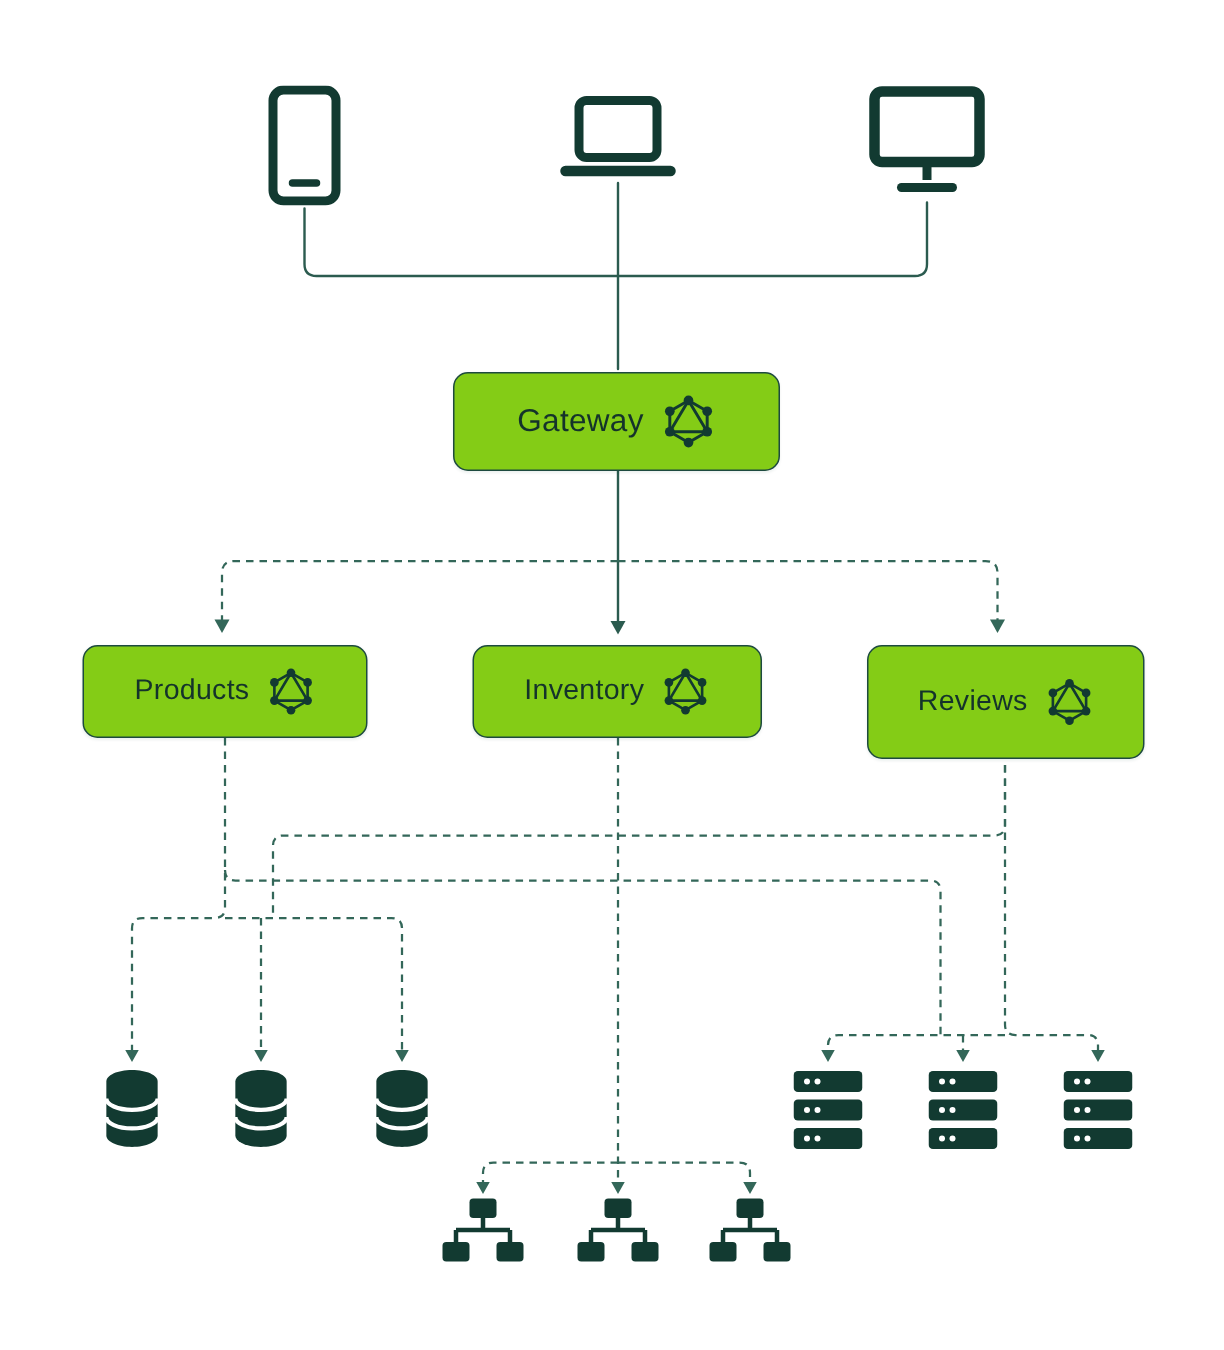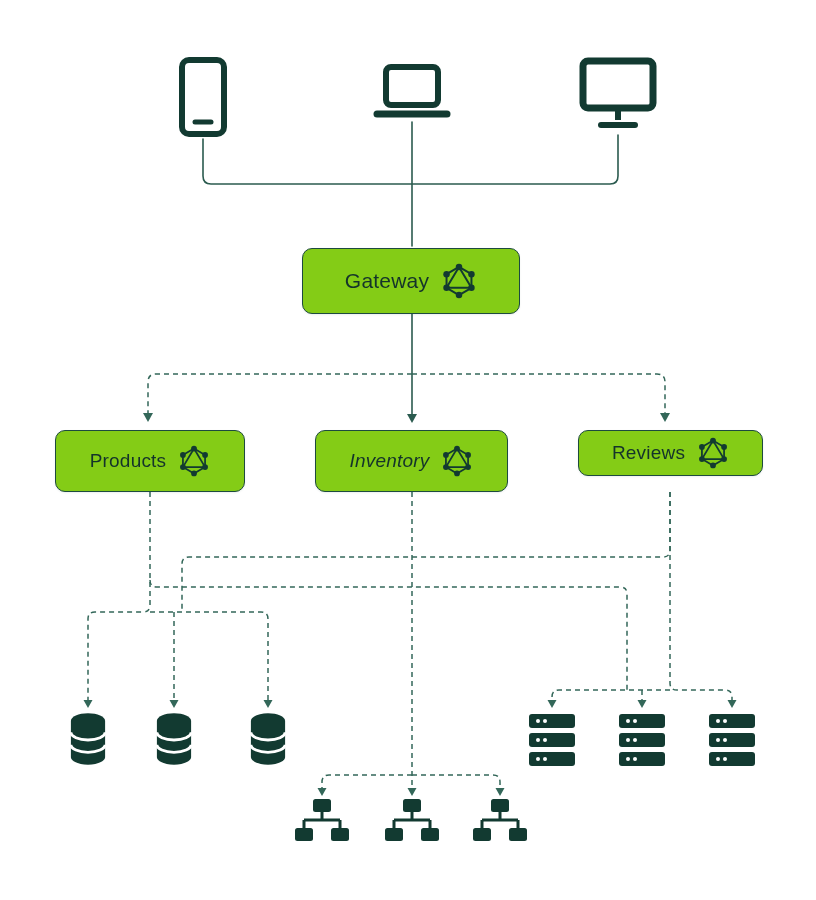--- a/index.html
+++ b/index.html
@@ -10,22 +10,22 @@
   .layer{position:absolute;left:0;top:0;width:816px;height:900px;}
   .node{
     position:absolute;display:flex;align-items:center;justify-content:center;
     gap:12px;background:#84cc16;border:1.6px solid #1d4a3f;border-radius:10px;
     box-sizing:border-box;box-shadow:0 1px 2px rgba(18,58,49,.08);
   }
   .node-label{color:#14332b;font-weight:500;letter-spacing:.2px;}
   .gateway{left:302px;top:248px;width:218px;height:66px;}
   .gateway .node-label{font-size:21px;}
   .svc-products{left:55px;top:430px;width:190px;height:62px;}
-  .svc-inventory{left:315px;top:430px;width:193px;height:62px;font-style:italic;}
-  .svc-reviews{left:578px;top:430px;width:185px;height:46px;}
+  .svc-inventory{left:315px;top:430px;width:193px;height:62px;}
+  .svc-reviews{left:578px;top:430px;width:185px;height:76px;}
   .svc .node-label{font-size:19px;}
   .icon{position:absolute;display:block;}
   .gql-ico{display:block;}
 </style>
 </head>
 <body>
 
 <div class="canvas">
 
   <svg width="0" height="0" style="position:absolute" aria-hidden="true">

